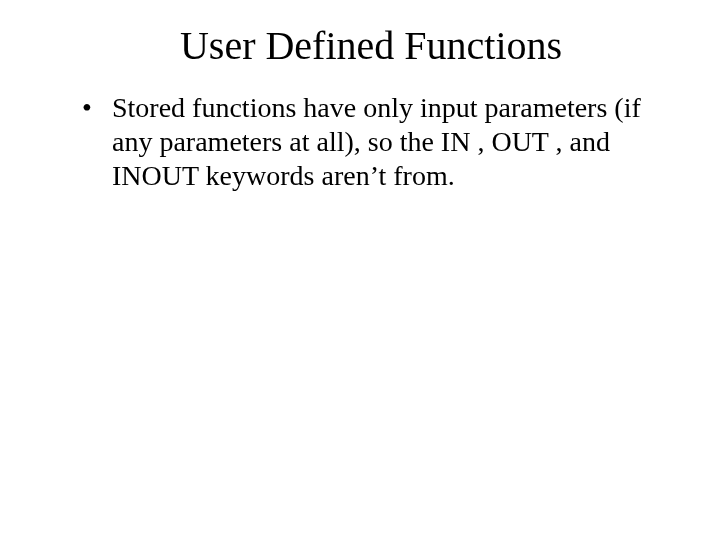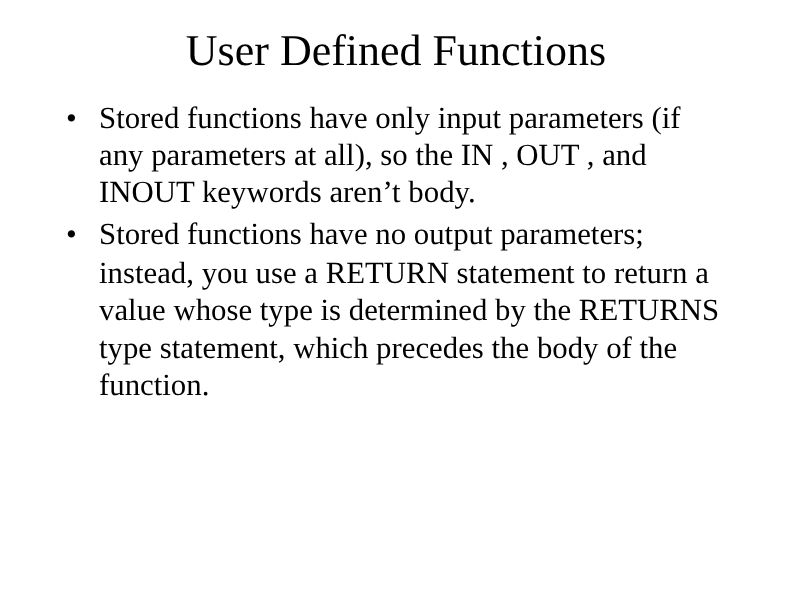--- a/index.html
+++ b/index.html
@@ -8,21 +8,21 @@
     width: 720px;
     height: 540px;
     background: #ffffff;
     font-family: "Times New Roman", Times, serif;
     color: #000000;
   }
   .slide {
     box-sizing: border-box;
     width: 720px;
     height: 540px;
-    padding: 20px 50px 30px 50px;
+    padding: 20px 50px 30px 72px;
   }
   .title {
     text-align: center;
     font-size: 40px;
     margin: 2px 0 22px 0;
     font-weight: normal;
   }
   ul.bullets {
     list-style: none;
     padding: 0;
@@ -43,16 +43,15 @@
     font-size: 28px;
     line-height: 1.22;
   }
 </style>
 </head>
 <body>
 
 <div class="slide">
   <h1 class="title">User Defined Functions</h1>
   <ul class="bullets">
-    <li>Stored functions have only input parameters (if any parameters at all), so the IN , OUT , and INOUT keywords aren’t body.</li>
-    <li>Stored functions have no output parameters; instead, you use a RETURN statement to return a value whose type is determined by the RETURNS type statement, which precedes the body of the function.</li>
+    <li>Stored functions have only input parameters (if any parameters at all), so the IN , OUT , and INOUT keywords aren’t from.</li>
   </ul>
 </div>
 
 </body></html>

